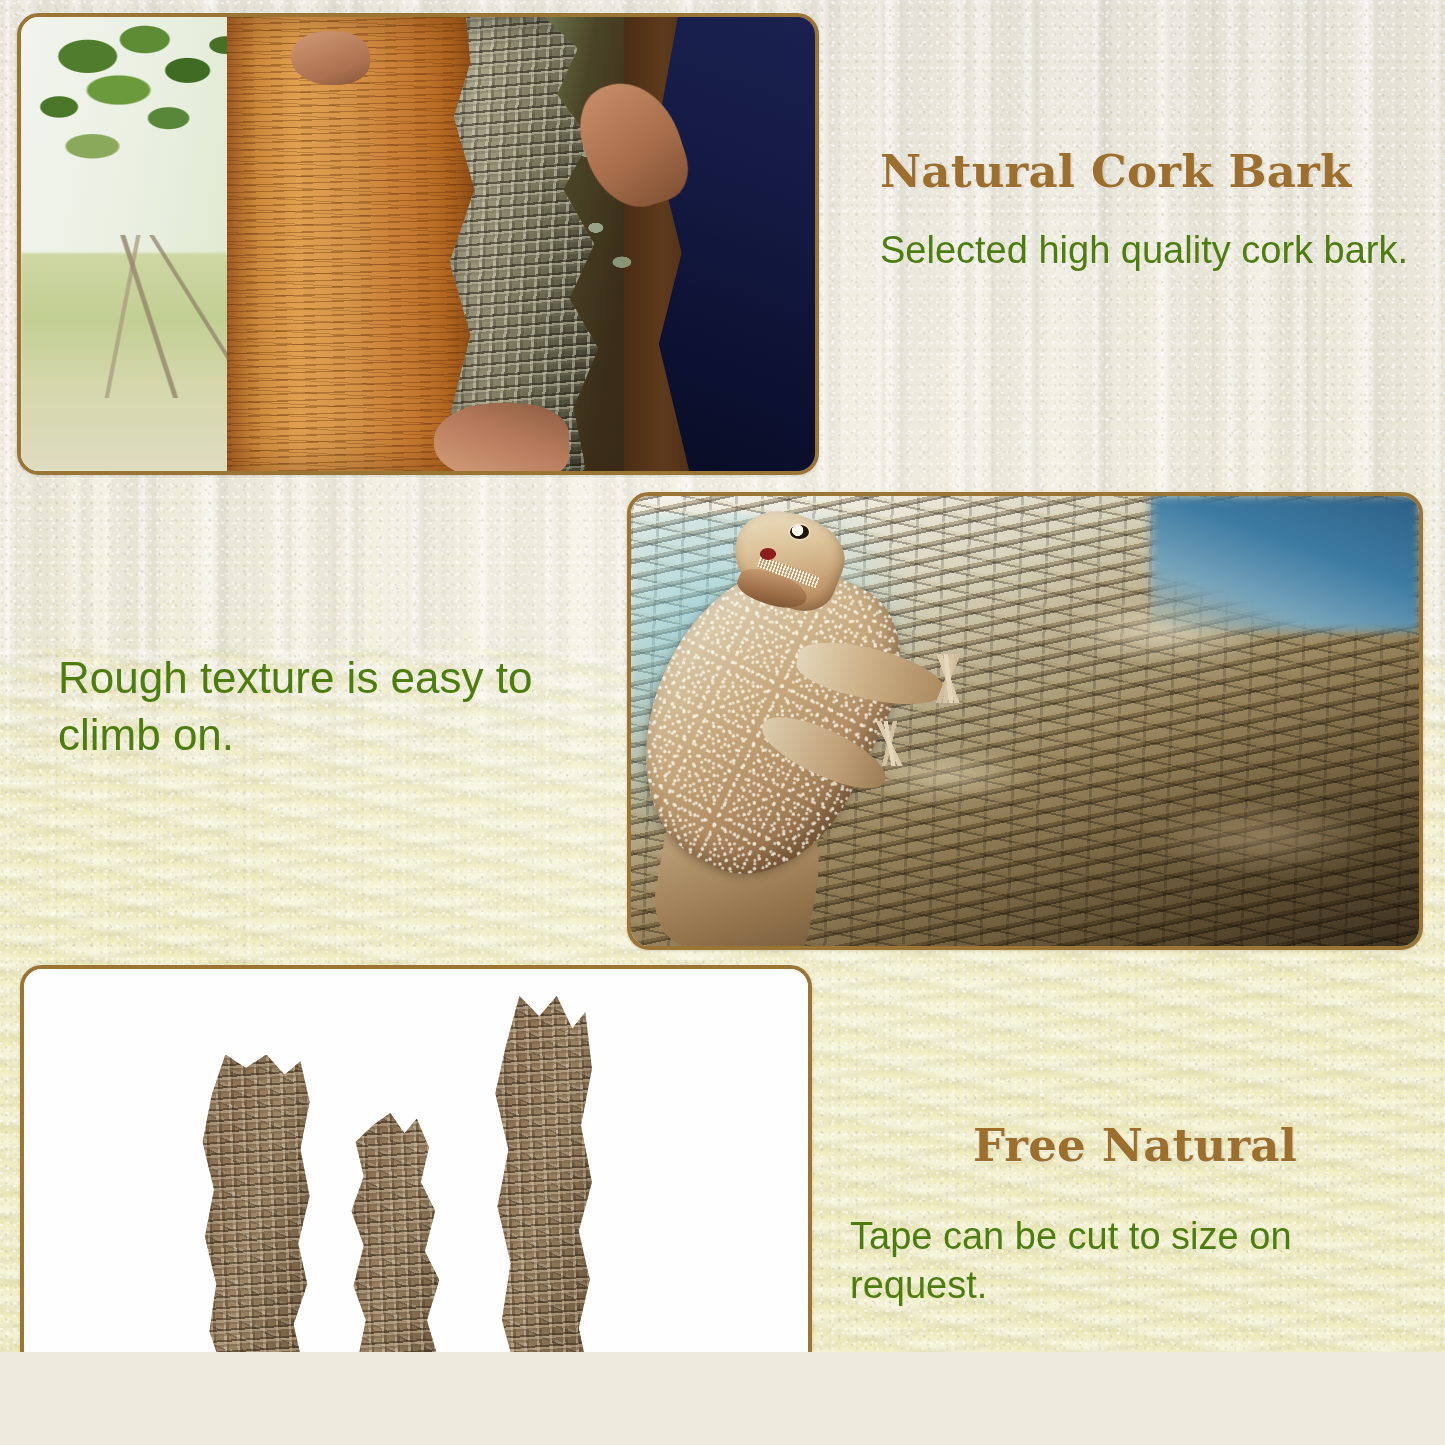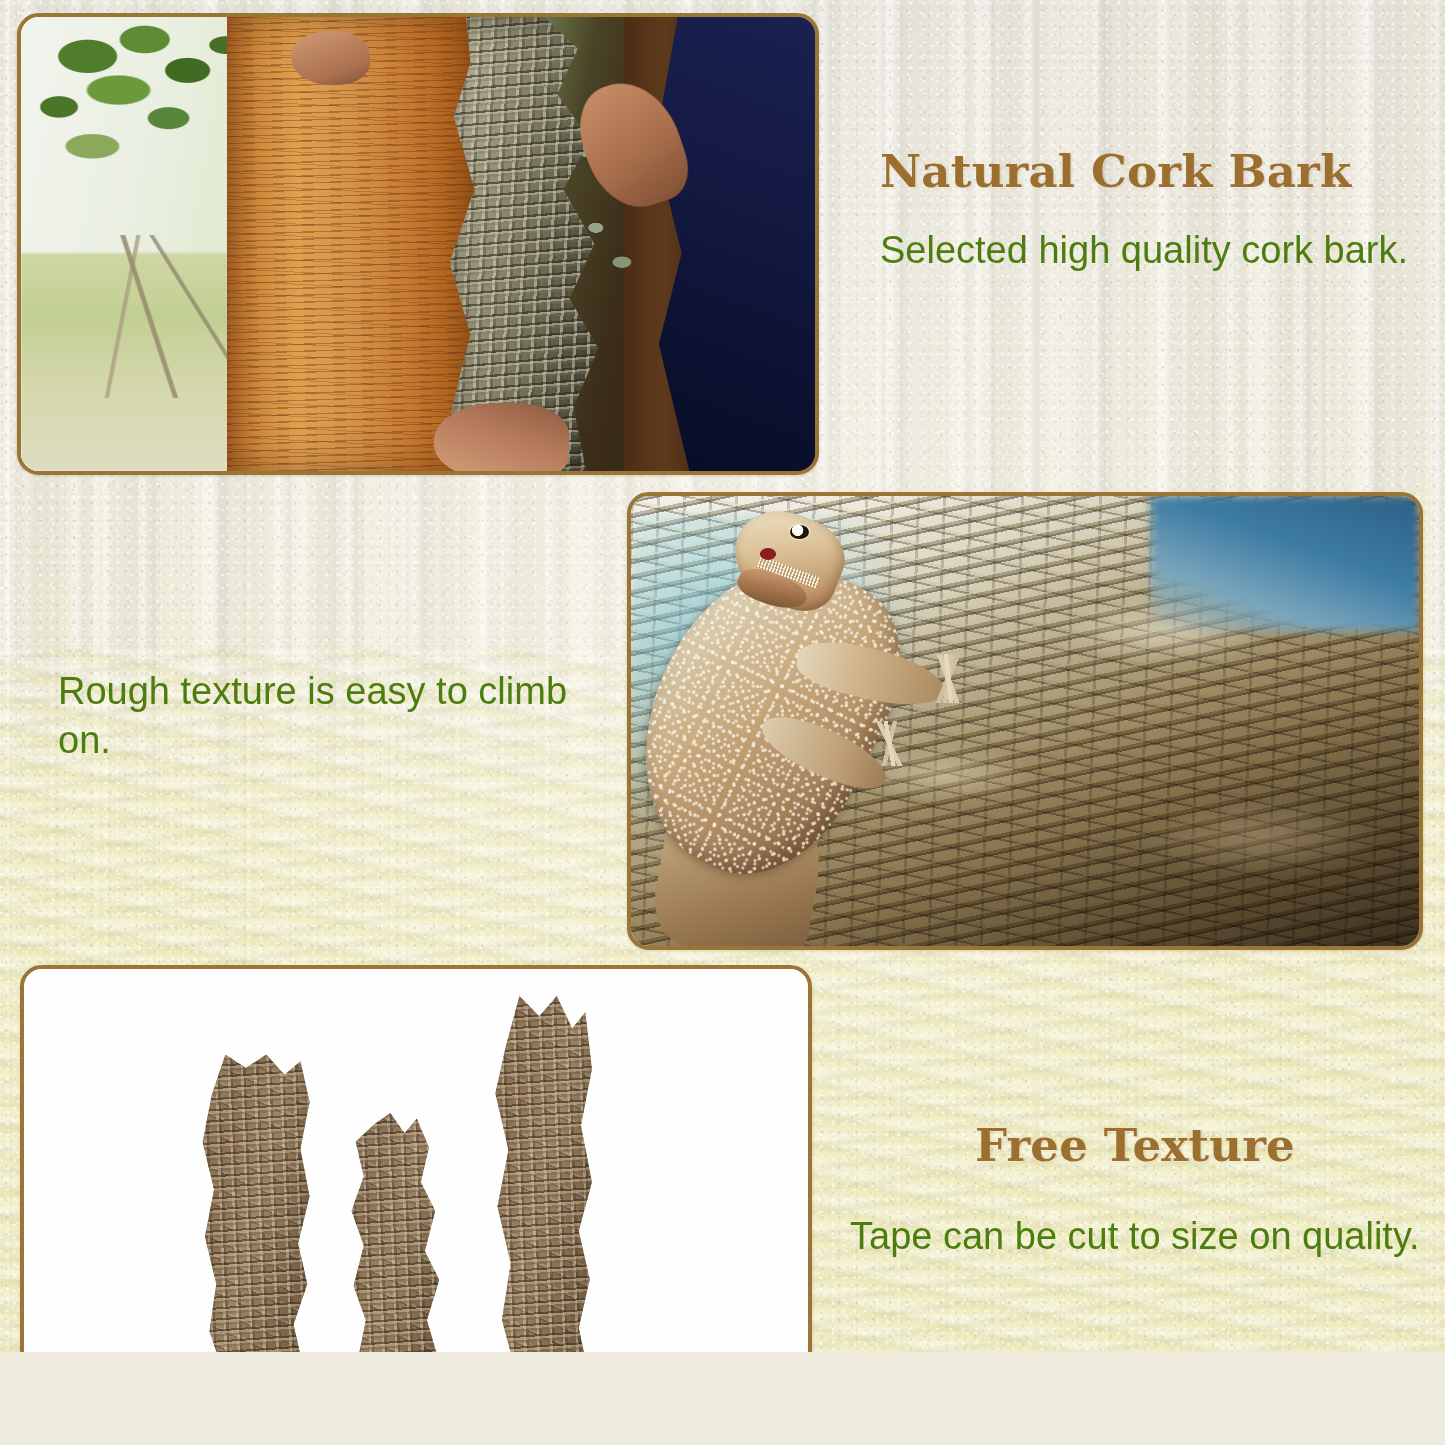--- a/index.html
+++ b/index.html
@@ -383,21 +383,21 @@
     line-height:1.30;
     font-weight:400;
   }
 
   #text-natural-cork-bark{left:880px;top:148px;width:540px;}
   #text-natural-cork-bark .heading{font-size:45px;}
   #text-natural-cork-bark .body-text{font-size:38px;margin-top:30px;}
 
   #text-natural-rough-texture{left:28px;top:622px;width:600px;}
   #text-natural-rough-texture .heading{font-size:45px;}
-  #text-natural-rough-texture .body-text{font-size:38px;margin-top:45px;margin-left:30px;}
+  #text-natural-rough-texture .body-text{font-size:44px;margin-top:27px;margin-left:30px;}
 
   #text-free-cutting{left:850px;top:1122px;width:570px;}
   #text-free-cutting .heading{font-size:45px;text-align:center;}
   #text-free-cutting .body-text{font-size:38px;margin-top:42px;}
 </style>
 </head>
 <body>
 
 <div id="poster">
 
@@ -458,17 +458,17 @@
   <div class="txt-block" id="text-natural-cork-bark">
     <h2 class="heading">Natural Cork Bark</h2>
     <p class="body-text">Selected high quality cork bark.</p>
   </div>
 
   <div class="txt-block" id="text-natural-rough-texture">
     <p class="body-text">Rough texture is easy to climb on.</p>
   </div>
 
   <div class="txt-block" id="text-free-cutting">
-    <h2 class="heading">Free Texture</h2>
-    <p class="body-text">Tape can be cut to size on quality.</p>
+    <h2 class="heading">Free Natural</h2>
+    <p class="body-text">Tape can be cut to size on request.</p>
   </div>
 
 </div>
 
 </body></html>

